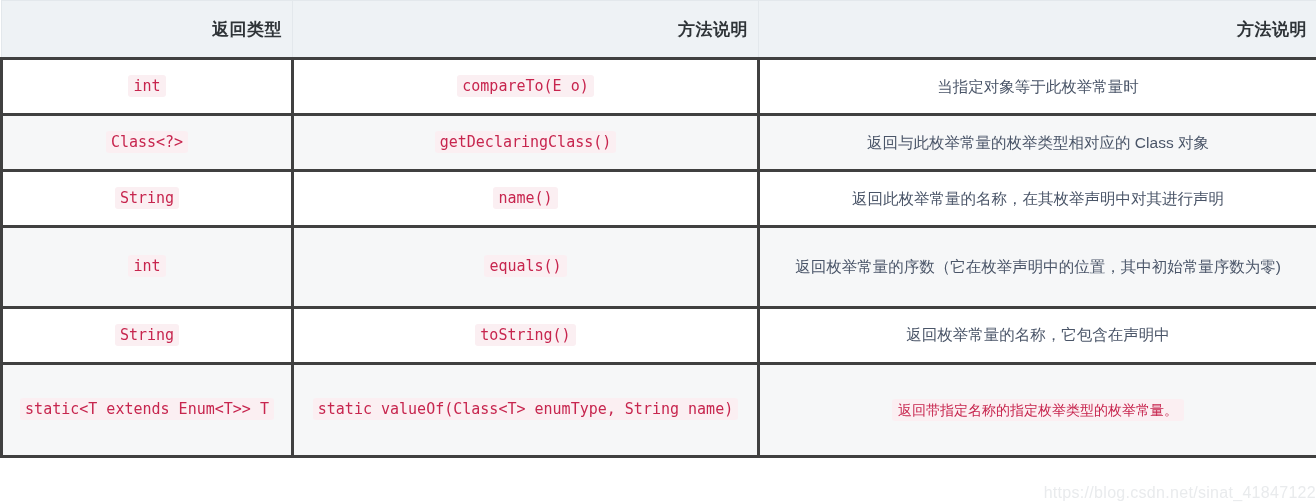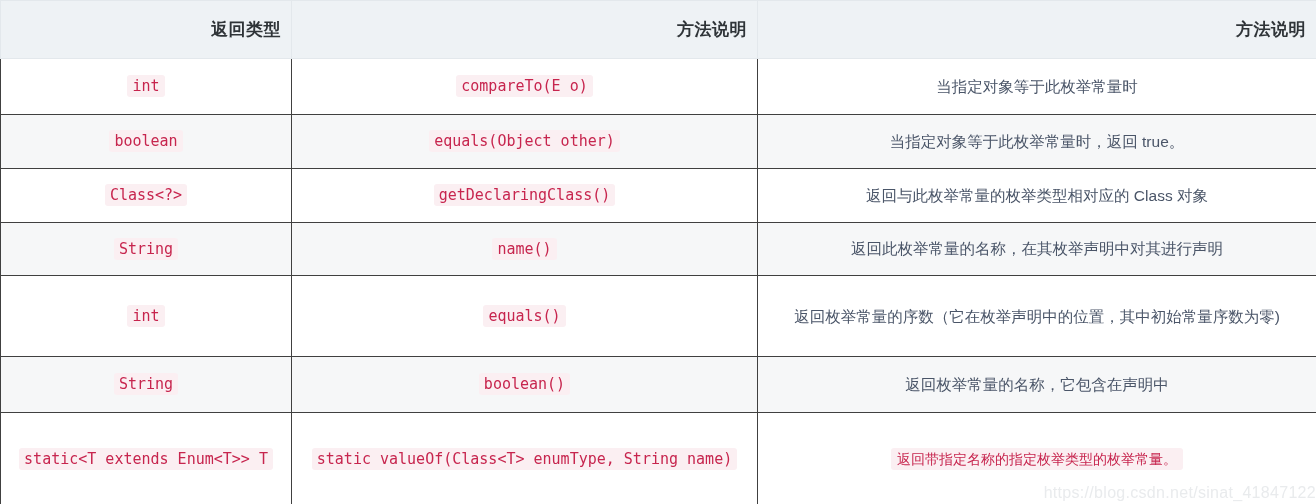--- a/index.html
+++ b/index.html
@@ -42,21 +42,21 @@
     vertical-align: middle;
     height: 58px;
     padding: 0 10px;
     border: 1px solid #e3e8ec;
     box-sizing: border-box;
     letter-spacing: 0.5px;
     margin-left: 40px;
   }
 
   tbody td {
-    border: 1px solid #404040;
+    border: 3px solid #404040;
     box-sizing: border-box;
     text-align: center;
     vertical-align: middle;
     padding: 12px 14px;
     color: #4a5568;
     font-size: 15.5px;
     line-height: 1.75;
   }
 
   tbody tr:nth-child(even) td {
@@ -131,43 +131,38 @@
         <th>方法说明</th>
         <th>方法说明</th>
       </tr>
     </thead>
     <tbody>
       <tr class="r1">
         <td><span class="code">int</span></td>
         <td><span class="code">compareTo(E o)</span></td>
         <td class="desc"><span class="desc-text">当指定对象等于此枚举常量时</span></td>
       </tr>
-      <tr class="r2">
-        <td><span class="code">boolean</span></td>
-        <td><span class="code">equals(Object other)</span></td>
-        <td class="desc"><span class="desc-text">当指定对象等于此枚举常量时，返回 true。</span></td>
-      </tr>
       <tr class="r3">
         <td><span class="code">Class&lt;?&gt;</span></td>
         <td><span class="code">getDeclaringClass()</span></td>
         <td class="desc"><span class="desc-text">返回与此枚举常量的枚举类型相对应的 Class 对象</span></td>
       </tr>
       <tr class="r4">
         <td><span class="code">String</span></td>
         <td><span class="code">name()</span></td>
         <td class="desc"><span class="desc-text">返回此枚举常量的名称，在其枚举声明中对其进行声明</span></td>
       </tr>
       <tr class="r5">
         <td><span class="code">int</span></td>
         <td><span class="code">equals()</span></td>
         <td class="desc"><span class="desc-text">返回枚举常量的序数（它在枚举声明中的位置，其中初始常量序数为零)</span></td>
       </tr>
       <tr class="r6">
         <td><span class="code">String</span></td>
-        <td><span class="code">boolean()</span></td>
+        <td><span class="code">toString()</span></td>
         <td class="desc"><span class="desc-text">返回枚举常量的名称，它包含在声明中</span></td>
       </tr>
       <tr class="r7">
         <td><span class="code">static&lt;T extends Enum&lt;T&gt;&gt; T</span></td>
         <td><span class="code">static valueOf(Class&lt;T&gt; enumType, String name)</span></td>
         <td class="desc"><span class="code">返回带指定名称的指定枚举类型的枚举常量。</span></td>
       </tr>
     </tbody>
   </table>
 

